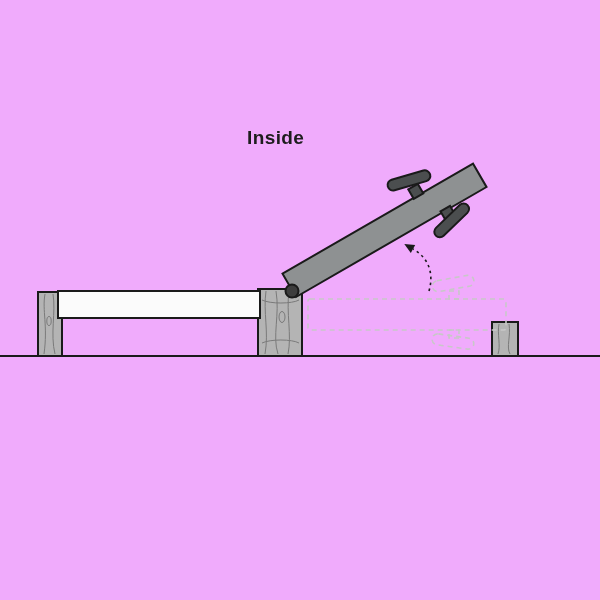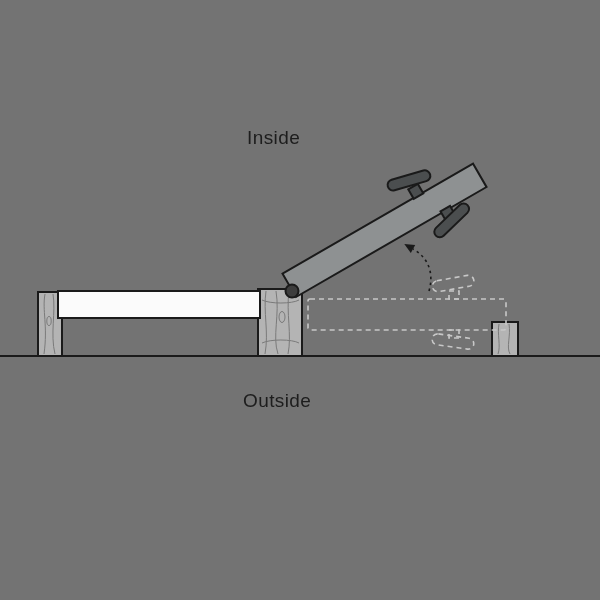--- a/index.html
+++ b/index.html
@@ -8,21 +8,22 @@
     width: 600px;
     height: 600px;
     background: #ffffff;
     font-family: "Liberation Sans", sans-serif;
     overflow: hidden;
   }
   .stage {
     position: relative;
     width: 600px;
     height: 600px;
-    background: #737373;
+    background: #f0abfc;
+    font-weight: bold;
   }
   .label {
     position: absolute;
     color: #1d1d1d;
     font-size: 19px;
     letter-spacing: 0.4px;
     white-space: nowrap;
   }
   .label-inside  { left: 247px; top: 127px; }
   .label-outside { left: 243px; top: 390px; }
@@ -98,15 +99,14 @@
       <g>
         <rect x="168" y="-2" width="11" height="11" class="outline" stroke-width="1.4" fill="#4b4e4f"></rect>
         <rect x="151" y="6" width="44" height="11" rx="5.5" class="outline" stroke-width="1.4" transform="rotate(-14 173 11)" fill="#4b4e4f"></rect>
       </g>
     </g>
 
     <circle cx="292" cy="291" r="6.5" class="outline" stroke-width="1.4" fill="#3d3d3d"></circle>
   </svg>
 
   <div class="label label-inside">Inside</div>
-  <div class="label label-outside">Outside</div>
 
 </div>
 
 </body></html>

